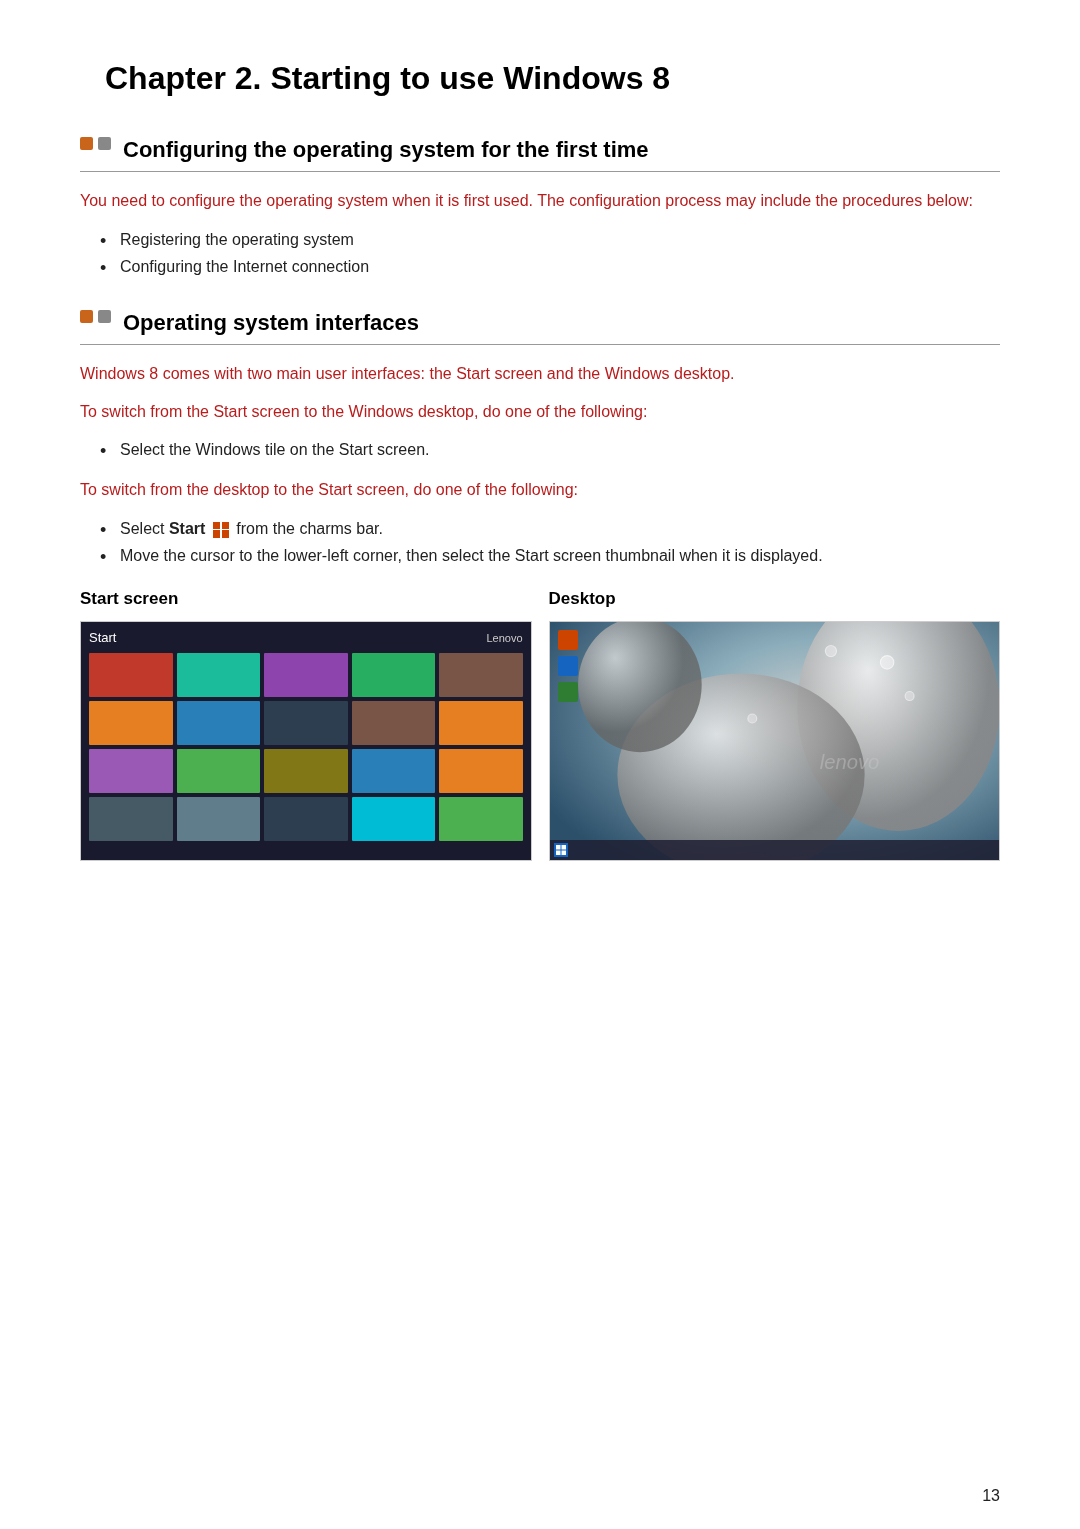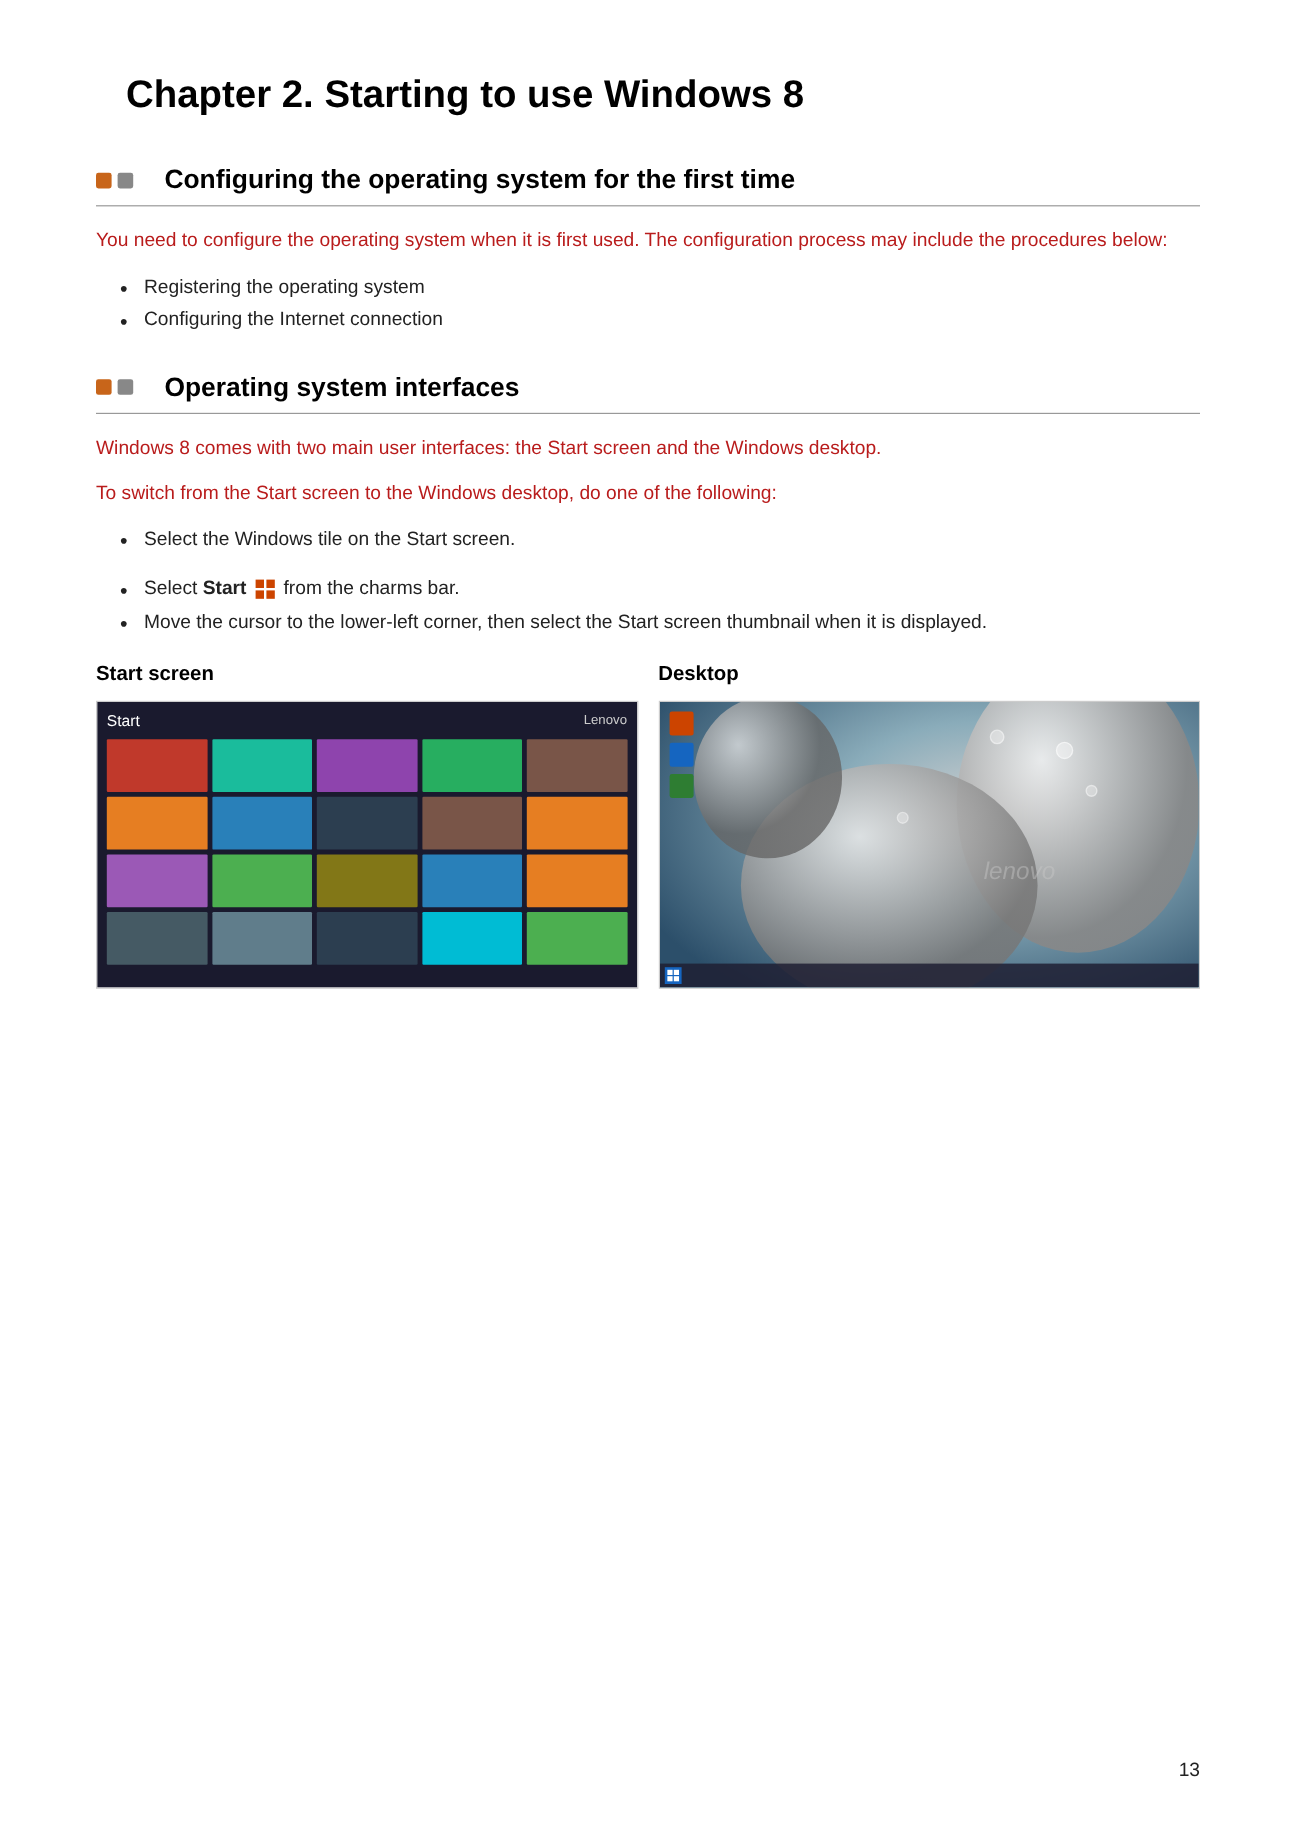--- a/index.html
+++ b/index.html
@@ -27,25 +27,24 @@
       color: #000;
       margin-left: 25px;
     }
 
     .section {
       margin-bottom: 30px;
     }
 
     .section-header {
       display: flex;
-      align-items: center;
+      align-items: flex-start;
       margin-bottom: 16px;
       border-bottom: 1.5px solid #999;
       padding-bottom: 8px;
-      gap: 14px;
     }
 
     .section-dots {
       display: flex;
       gap: 5px;
       margin-right: 12px;
       flex-shrink: 0;
     }
 
     .dot {
@@ -272,21 +271,21 @@
       width: 14px;
       height: 14px;
       background: #1565c0;
       display: flex;
       align-items: center;
       justify-content: center;
     }
 
     .page-number {
       position: absolute;
-      bottom: 44px;
+      bottom: 24px;
       right: 80px;
       font-size: 16px;
       font-family: Arial, sans-serif;
       color: #222;
     }
   </style>
 </head>
 <body>
 
 <h1 class="chapter-title">Chapter 2. Starting to use Windows 8</h1>
@@ -319,20 +318,21 @@
 
   <p class="body-text">Windows 8 comes with two main user interfaces: the Start screen and the Windows desktop.</p>
   <p class="body-text">To switch from the Start screen to the Windows desktop, do one of the following:</p>
 
   <ul class="bullet-list">
     <li>
       <span>Select the Windows tile on the Start screen.</span>
     </li>
   </ul>
 
+  <p class="body-text">To switch from the desktop to the Start screen, do one of the following:</p>
 
   <ul class="bullet-list">
     <li>
       Select <span class="bold-text">Start</span>
       <span class="start-icon-inline">
         <span style="background:#cc4400;"></span>
         <span style="background:#cc4400;"></span>
         <span style="background:#cc4400;"></span>
         <span style="background:#cc4400;"></span>
       </span>

